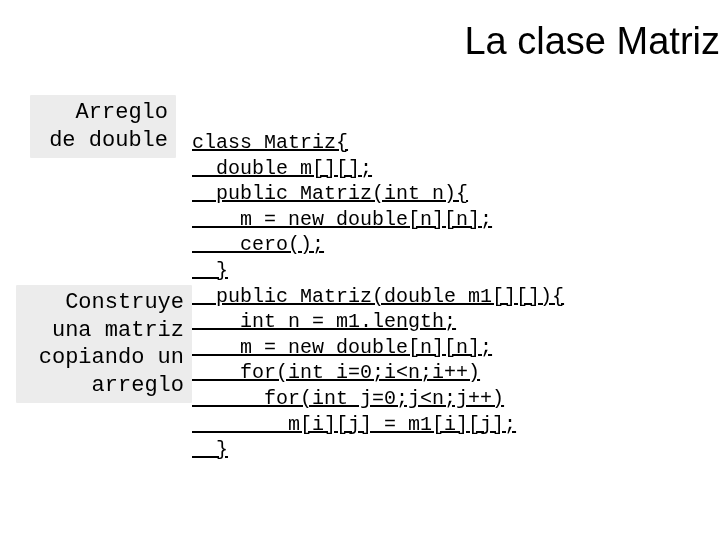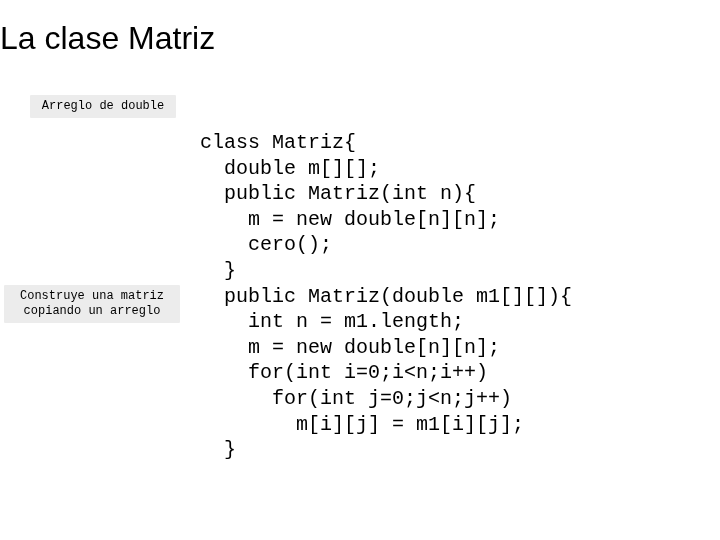--- a/index.html
+++ b/index.html
@@ -16,46 +16,47 @@
     position: relative;
     width: 720px;
     height: 540px;
     box-sizing: border-box;
   }
   .title {
     position: absolute;
     top: 20px;
     left: 0;
     width: 720px;
-    text-align: left;
-    font-size: 32px;
+    text-align: right;
+    font-size: 38px;
     font-weight: normal;
   }
   .label {
     position: absolute;
     font-family: "Courier New", Courier, monospace;
-    font-size: 12px;
+    font-size: 22px;
     background: #ececec;
     padding: 4px 8px;
-    text-align: center;
+    text-align: right;
     line-height: 1.25;
     border-radius: 1px;
   }
   .label.top-left   { top: 95px;  left: 30px; width: 130px; }
-  .label.bot-left   { top: 285px; left: 4px; width: 160px; }
+  .label.bot-left   { top: 285px; left: 16px; width: 160px; }
   .label.top-right  { top: 95px;  left: 385px; width: 310px; }
   .code {
     position: absolute;
     top: 130px;
-    left: 200px;
+    left: 192px;
     width: 500px;
     font-family: "Courier New", Courier, monospace;
     font-size: 20px;
     line-height: 1.28;
     white-space: pre;
+    text-decoration: underline;
   }
 </style>
 </head>
 <body>
 
 <div class="slide">
 
   <div class="title">La clase Matriz</div>
 
   <div class="label top-left">Arreglo de

